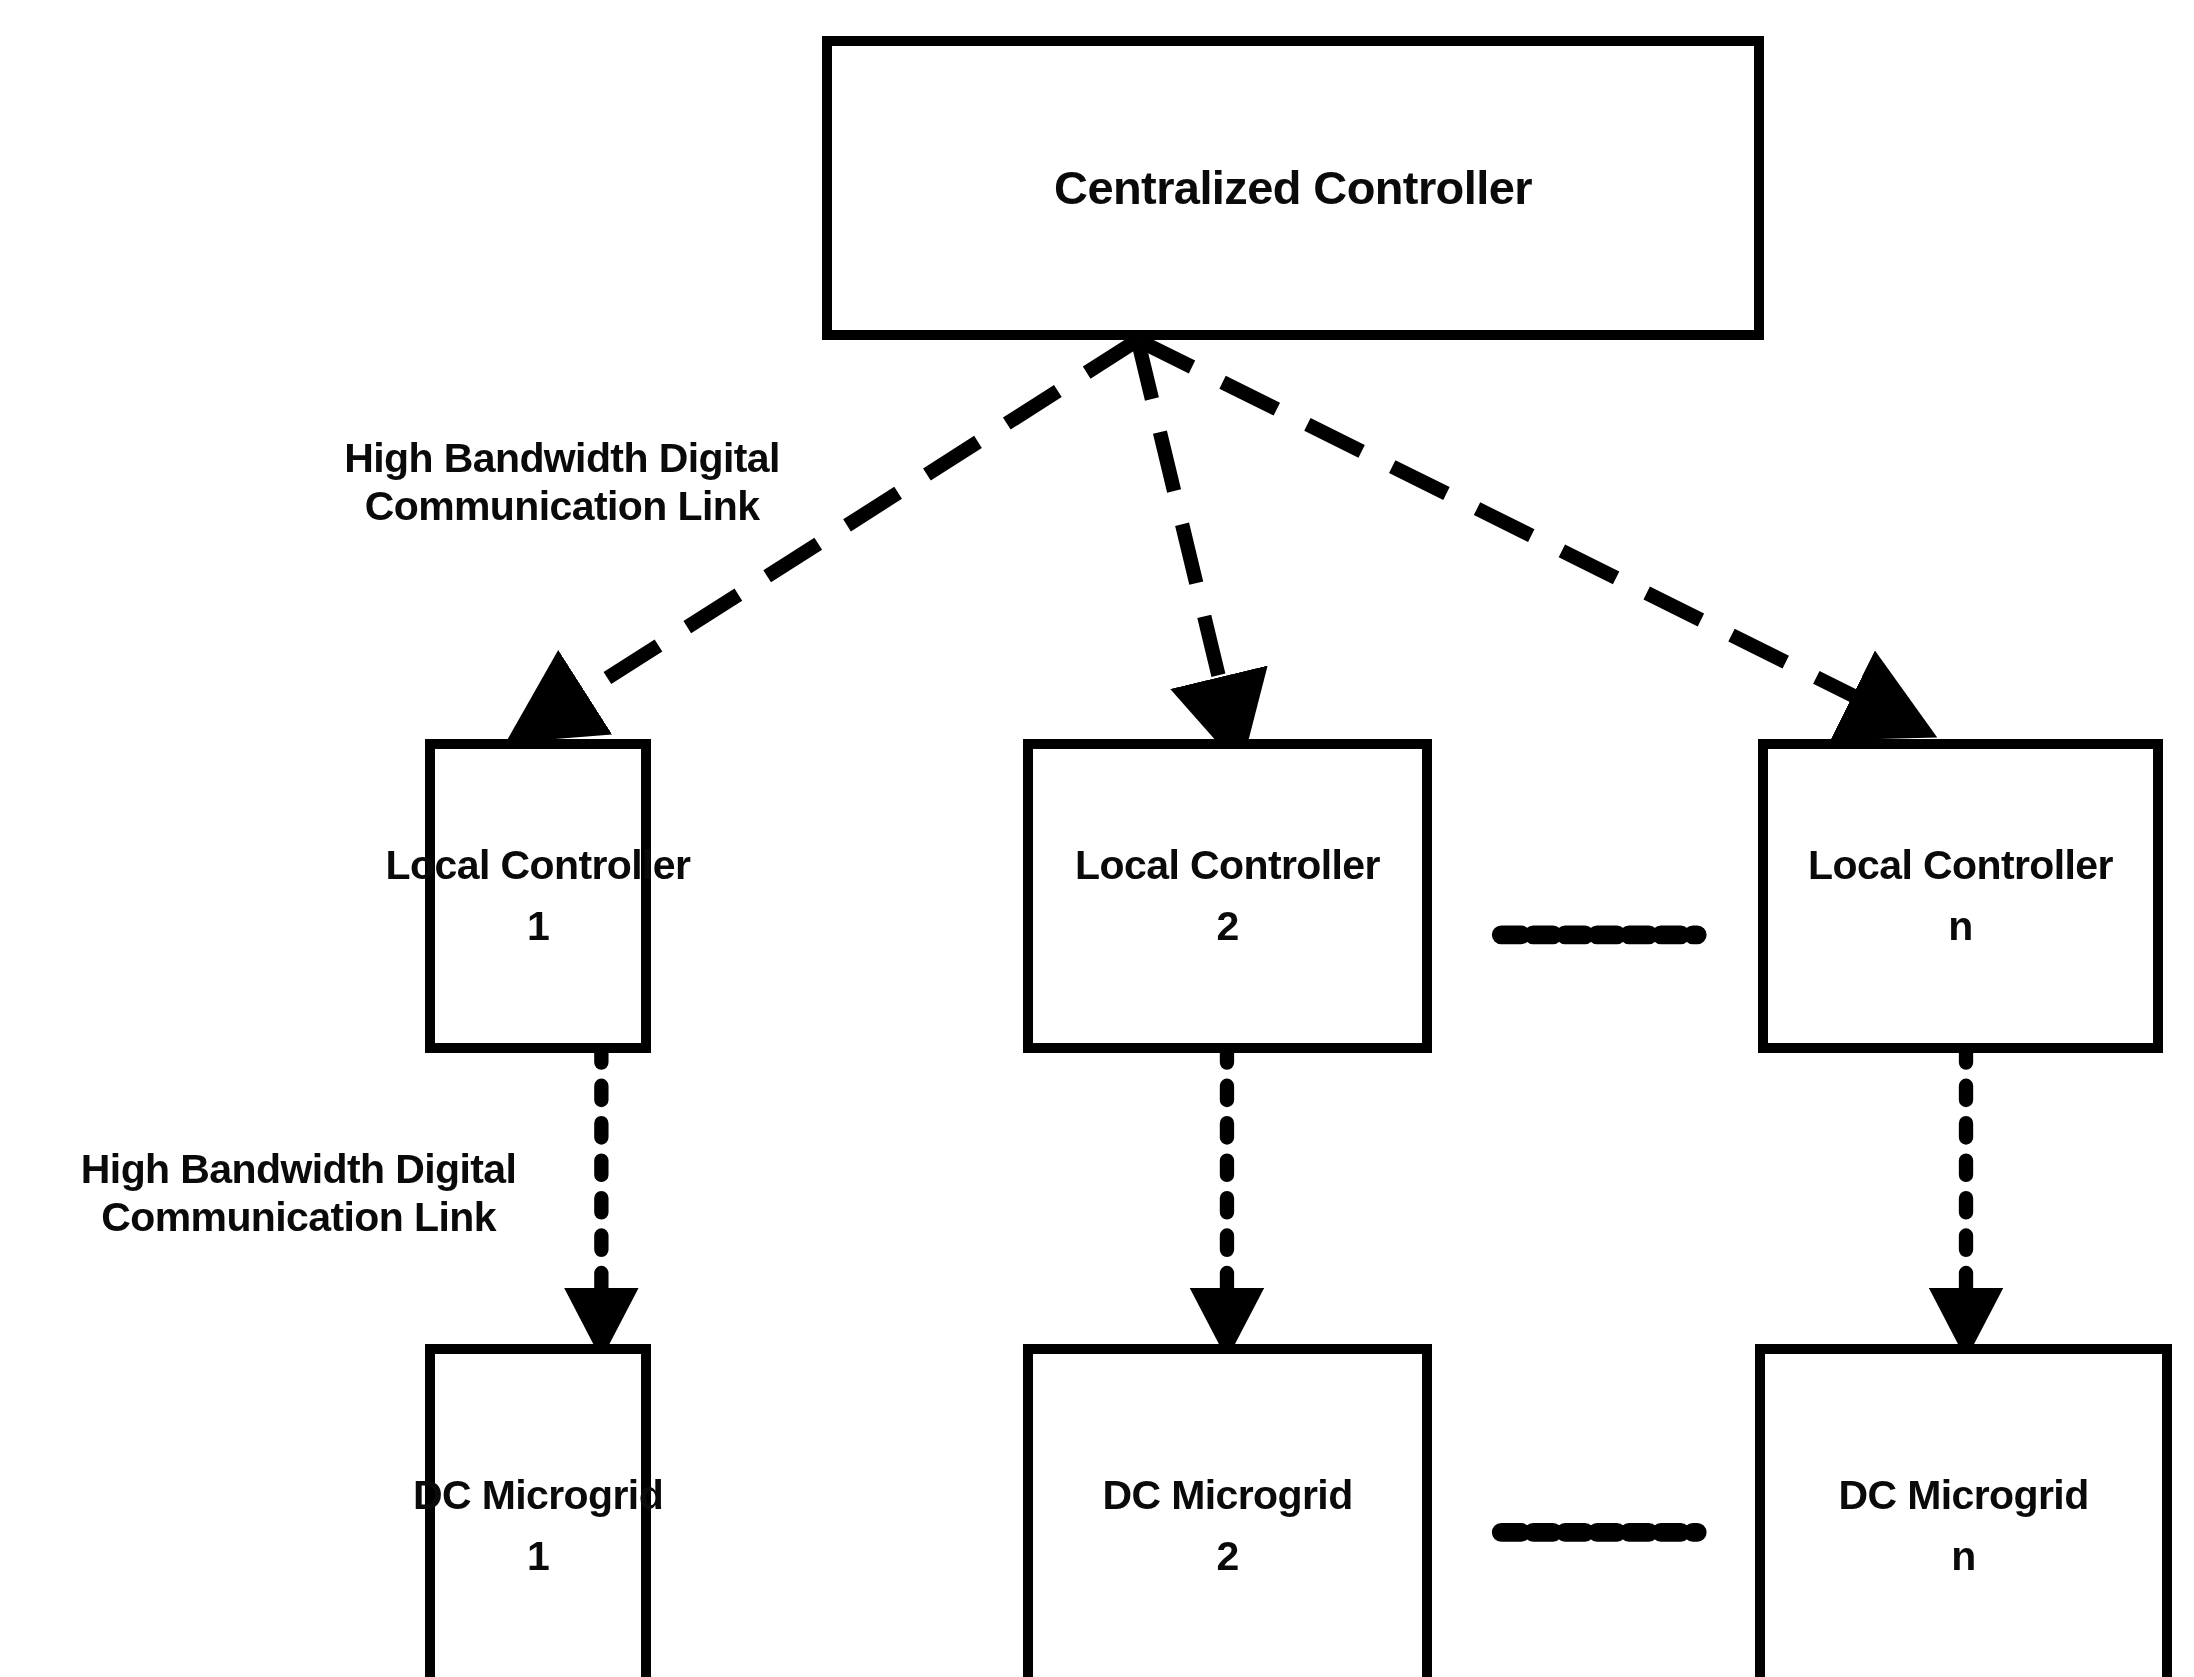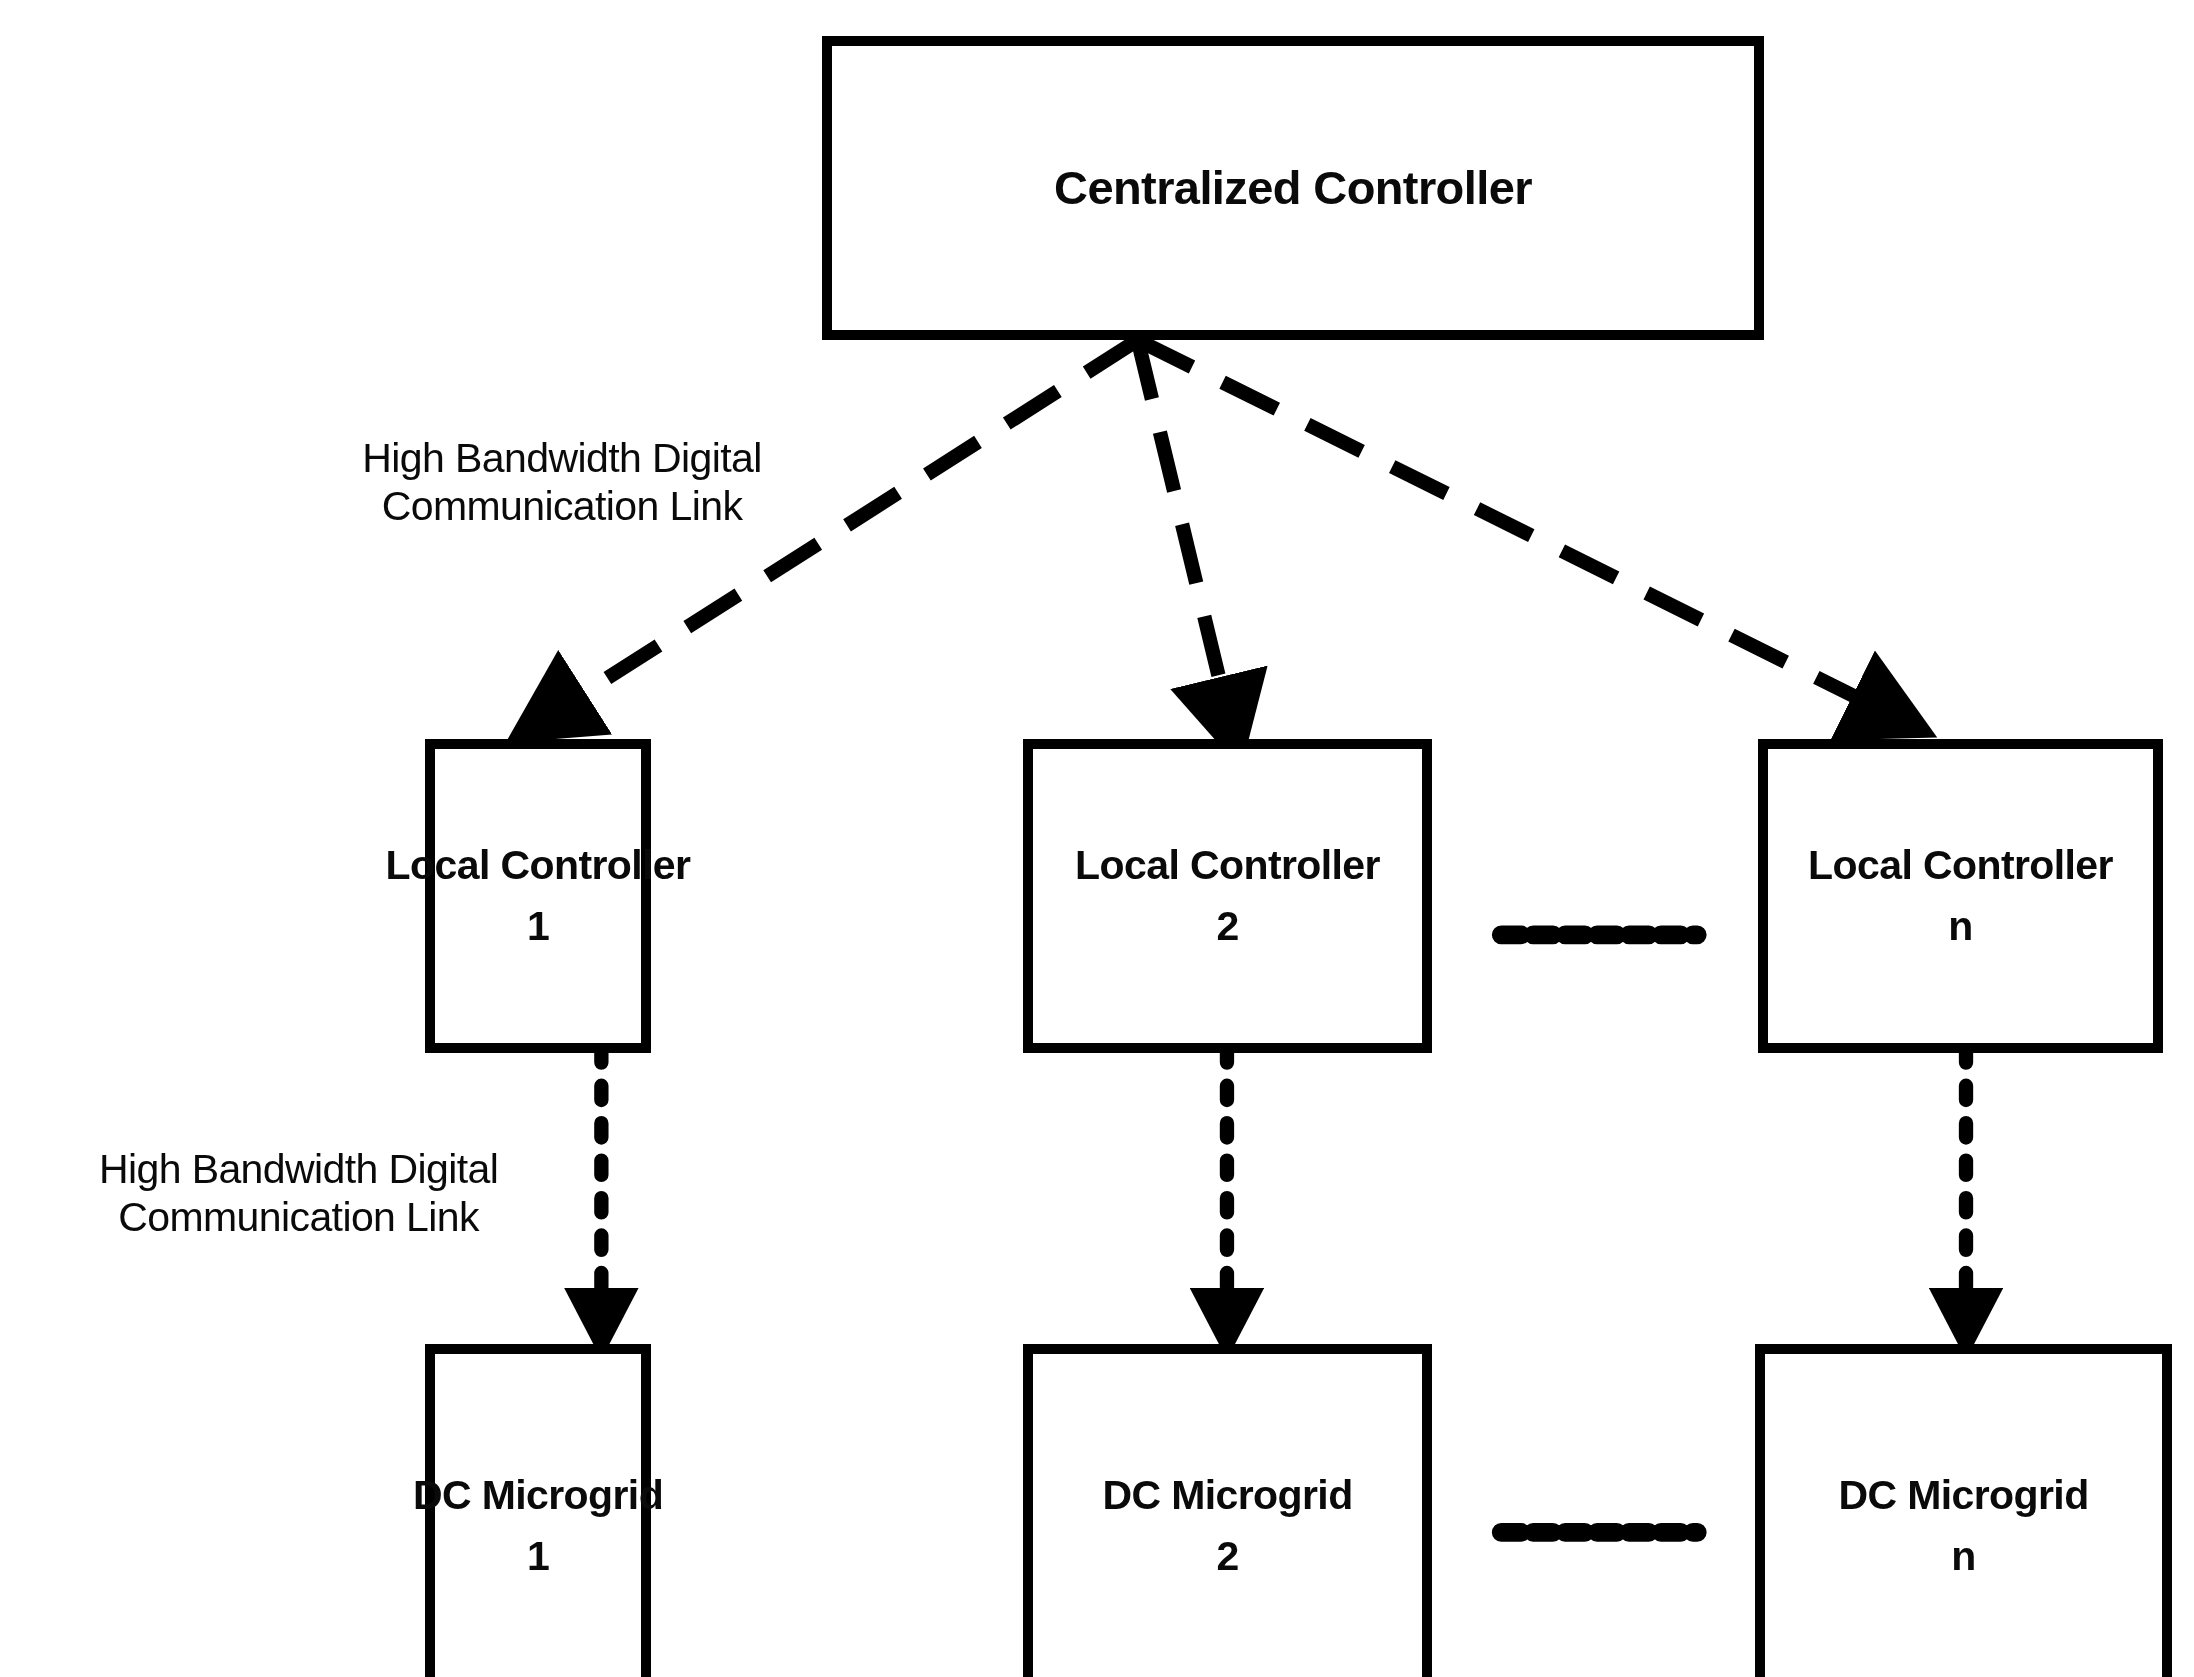--- a/index.html
+++ b/index.html
@@ -42,21 +42,21 @@
     font-weight: bold;
     color: #0a0a0a;
     text-align: center;
     line-height: 1.02;
     white-space: nowrap;
     letter-spacing: -0.6px;
   }
   .edge-label {
     position: absolute;
     font-family: "Liberation Sans Narrow", "Liberation Sans", sans-serif;
-    font-weight: normal;
+    font-weight: bold;
     color: #0a0a0a;
     line-height: 1.16;
     text-align: center;
     white-space: nowrap;
     font-size: 41px;
     letter-spacing: -0.6px;
   }
 </style>
 </head>
 <body>

